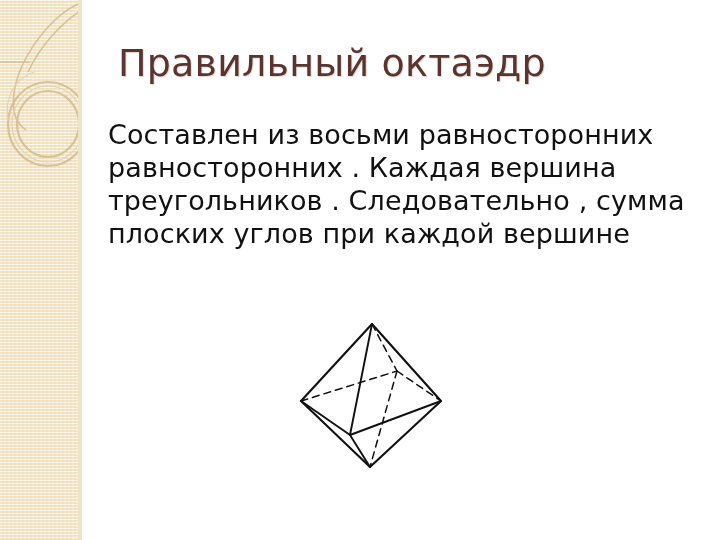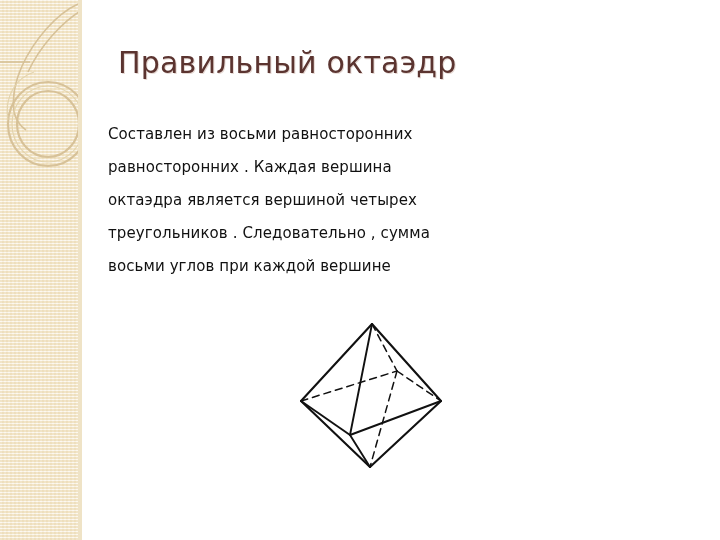--- a/index.html
+++ b/index.html
@@ -63,36 +63,36 @@
     left: 0;
     top: 0;
   }
 
   
   .title {
     position: absolute;
     left: 118px;
     top: 44px;
     width: 560px;
-    font-size: 30px;
+    font-size: 38px;
     line-height: 38px;
     color: #5b3430;
     letter-spacing: 0.2px;
     white-space: nowrap;
     text-shadow: 1px 1px 0 rgba(200,170,160,0.45);
   }
 
   
   .body-text {
     position: absolute;
     left: 108px;
     top: 118px;
     width: 590px;
     color: #111111;
-    font-size: 15px;
+    font-size: 27px;
     line-height: 33px;
     letter-spacing: 0.1px;
   }
   .body-text .ln {
     display: block;
     white-space: nowrap;
   }
 
   
   .figure {
@@ -129,23 +129,22 @@
     </svg>
 
     <div class="deco-band-edge"></div>
   </div>
 
   <div class="title">Правильный октаэдр</div>
 
   <div class="body-text">
     <span class="ln">Составлен  из восьми равносторонних</span>
     <span class="ln">равносторонних . Каждая  вершина</span>
-    <span class="ln">октаэдра является вершиной  четырех</span>
     <span class="ln">треугольников . Следовательно , сумма</span>
-    <span class="ln">восьми  углов  при каждой вершине</span>
+    <span class="ln">плоских  углов  при каждой вершине</span>
   </div>
 
   <div class="figure">
     <svg width="200" height="160" viewBox="0 0 200 160">
       <g fill="none" stroke="#111111" stroke-width="2.1" stroke-linejoin="round" stroke-linecap="round">
 
         <path d="M 100 12 L 29 89 L 98 155 L 169 89 Z"></path>
       </g>
       <g fill="none" stroke="#111111" stroke-width="1.9" stroke-linecap="round">
 

